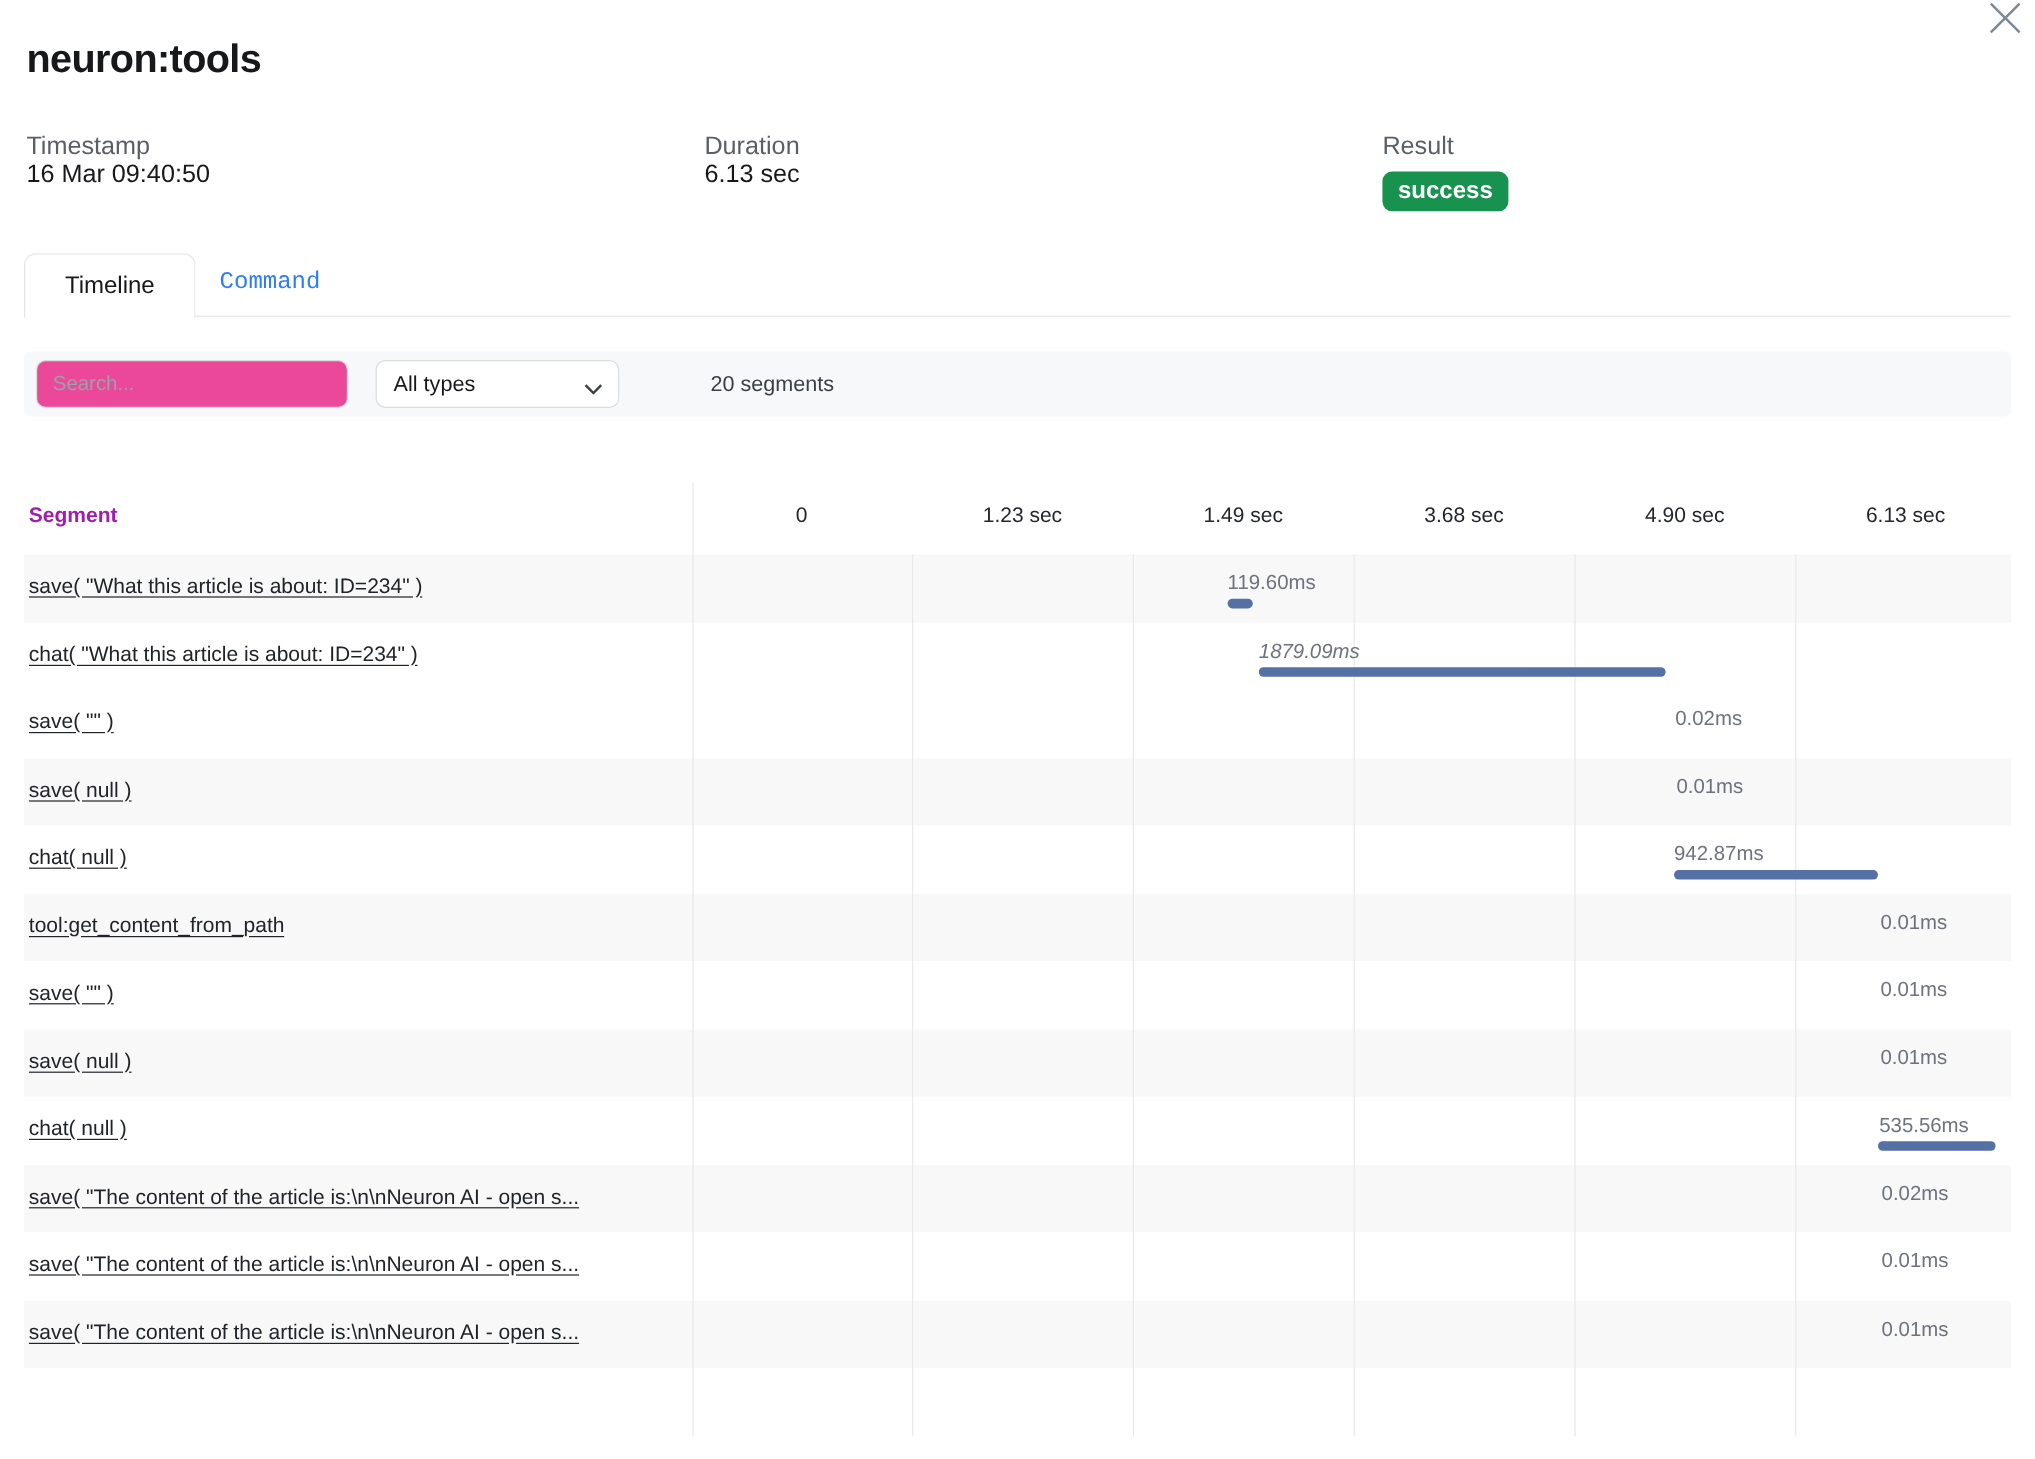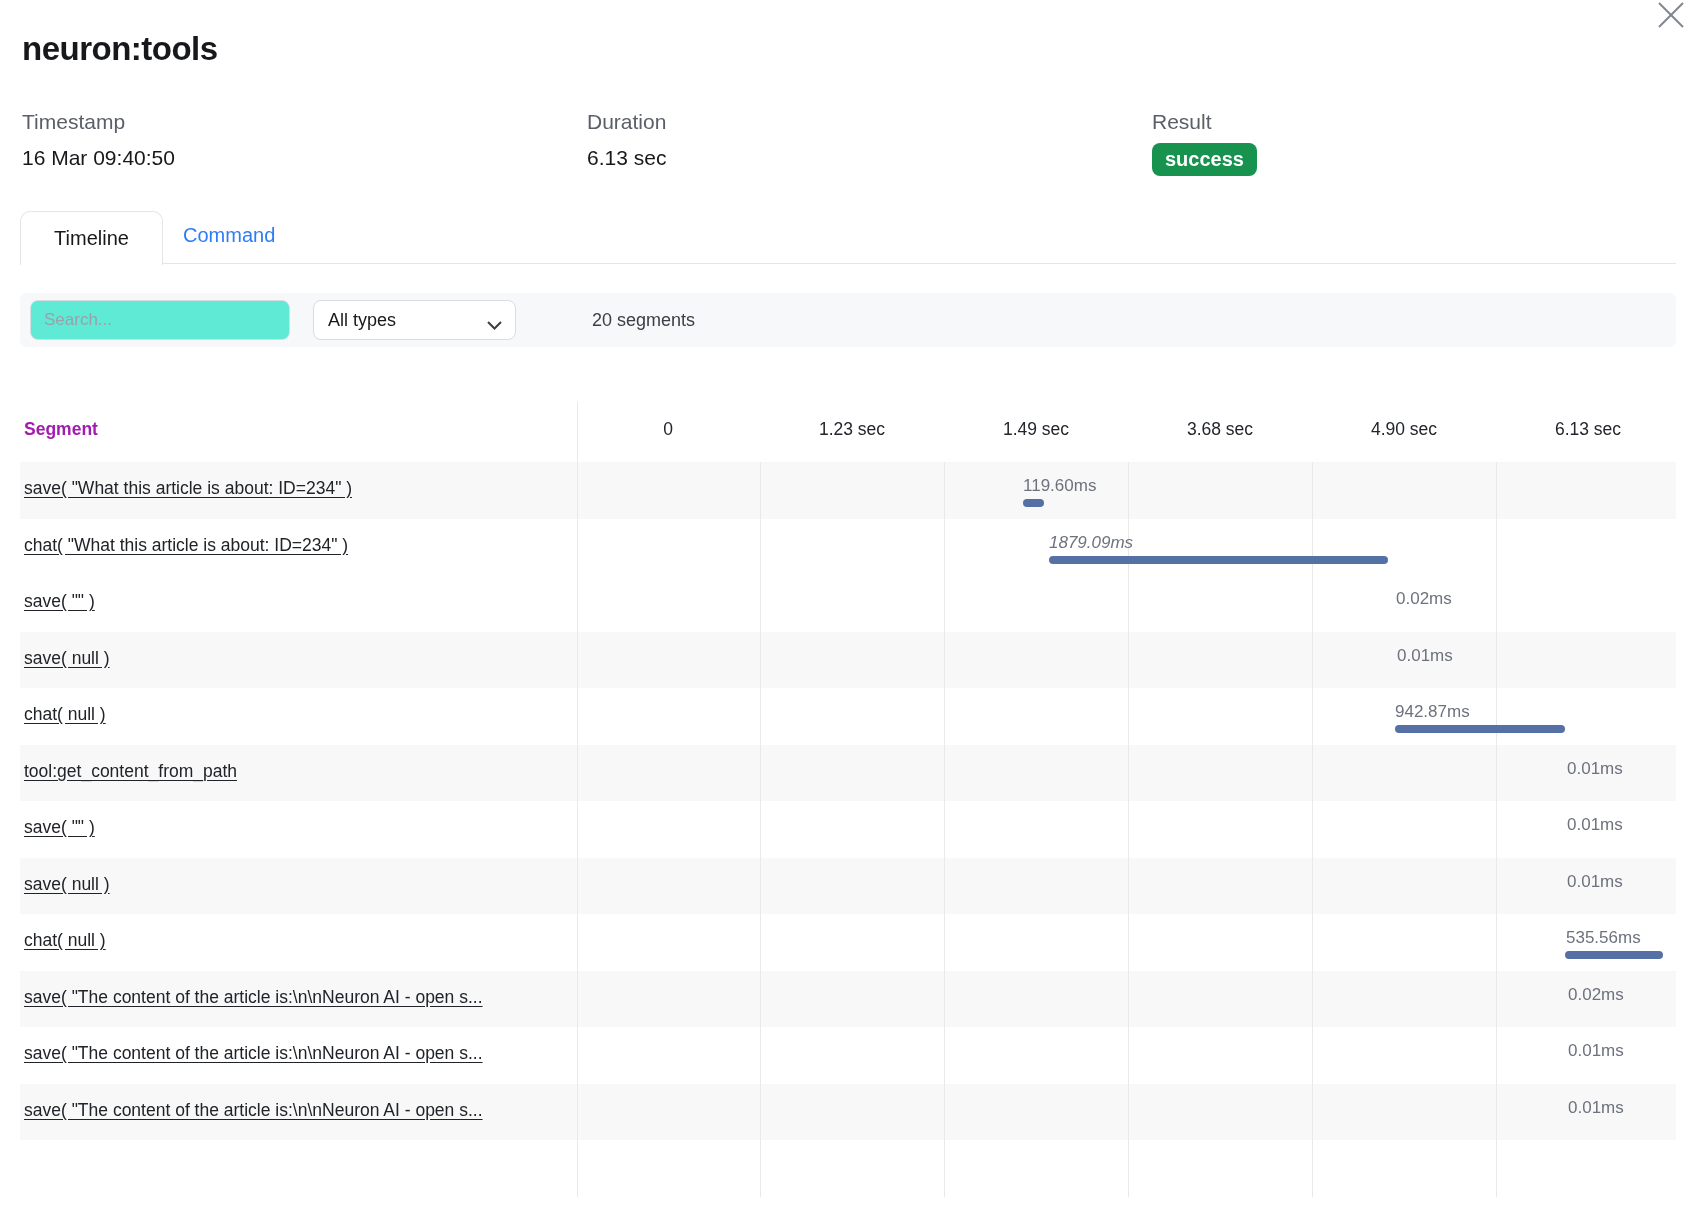--- a/index.html
+++ b/index.html
@@ -14,32 +14,32 @@
   body{font-family:"Liberation Sans", sans-serif; color:#1b1d21;}
   .stage{position:relative;width:1696px;height:1216px;background:#fff;overflow:hidden;}
 
   .close-btn{position:absolute;left:1654px;top:0px;width:36px;height:32px;cursor:pointer;background:none;border:none;padding:2px;}
   .close-btn svg{display:block;}
 
   .page-title{position:absolute;left:22px;top:30px;font-size:33px;font-weight:700;color:#17181b;letter-spacing:-0.5px;}
 
   .meta-col{position:absolute;top:110px;}
   .meta-col .meta-label{font-size:21px;color:#5a5f67;}
-  .meta-col .meta-value{font-size:21px;color:#17181c;margin-top:12px;}
+  .meta-col .meta-value{font-size:21px;color:#17181c;}
   .meta-timestamp{left:22px;}
   .meta-duration{left:587px;}
   .meta-result{left:1152px;}
   .status-badge{display:inline-block;margin-top:9px;background:var(--green);color:#fff;font-size:20px;font-weight:700;padding:5px 13px;border-radius:8px;}
 
   .tabs-underline{position:absolute;left:20px;top:263px;width:1656px;height:1px;background:var(--border);}
   .tab-active{position:absolute;left:20px;top:211px;width:141px;height:53px;background:#fff;border:1px solid var(--border);border-bottom:none;border-radius:10px 10px 0 0;z-index:2;display:flex;align-items:center;justify-content:center;font-size:20px;font-weight:500;color:#17181b;cursor:pointer;}
-  .tab-command{position:absolute;left:183px;top:224px;font-size:20px;font-weight:500;color:var(--blue);cursor:pointer;}
+  .tab-command{position:absolute;left:183px;top:224px;font-size:20px;font-weight:500;color:var(--blue);cursor:pointer;font-family:Liberation Mono, monospace;}
 
   .filter-bar{position:absolute;left:20px;top:293px;width:1656px;height:54px;background:#f7f8fa;border-radius:6px;}
-  .search-input{position:absolute;left:10px;top:7px;width:232px;height:38px;background:#5eead4;border:1px solid var(--inputborder);border-radius:8px;font-family:"Liberation Sans",sans-serif;font-size:17px;color:#333;padding:0 13px;outline:none;}
+  .search-input{position:absolute;left:10px;top:7px;width:232px;height:38px;background:#ec4899;border:1px solid var(--inputborder);border-radius:8px;font-family:"Liberation Sans",sans-serif;font-size:17px;color:#333;padding:0 13px;outline:none;}
   .search-input::placeholder{color:#9aa1ab;}
   .type-select{position:absolute;left:293px;top:7px;width:203px;height:40px;background:#fff;border:1px solid var(--inputborder);border-radius:8px;box-sizing:border-box;cursor:pointer;}
   .type-select .select-value{position:absolute;left:14px;top:0;line-height:38px;font-size:18px;color:#17181b;}
   .type-select .chev{position:absolute;right:13px;top:15px;}
   .segments-count{position:absolute;left:572px;top:0;line-height:54px;font-size:18px;color:#3b4046;}
 
   .table-header-label{position:absolute;left:24px;top:419px;font-size:17.5px;font-weight:700;color:#a21caf;}
   .tick{position:absolute;top:419px;transform:translateX(-50%);font-size:17.5px;color:#22252b;white-space:nowrap;}
   .header-vline{position:absolute;left:577px;top:402px;width:1px;height:60px;background:var(--line);}
 

